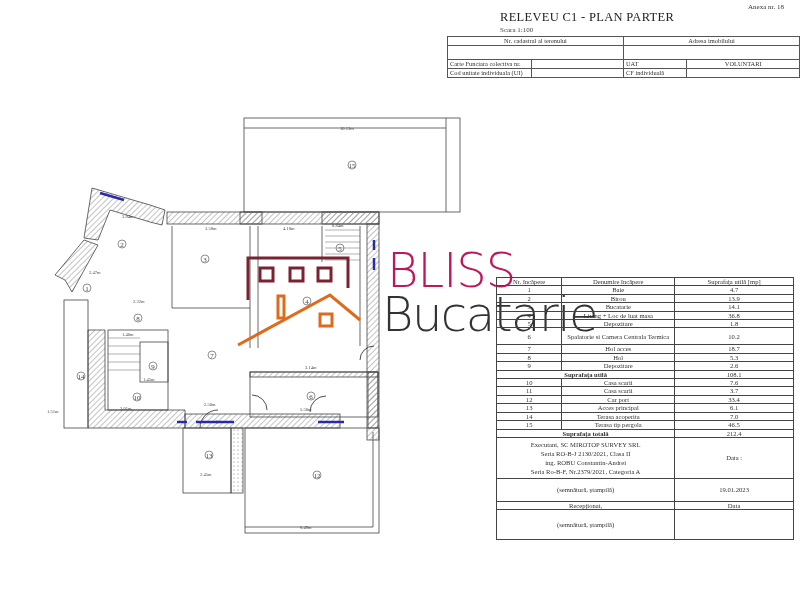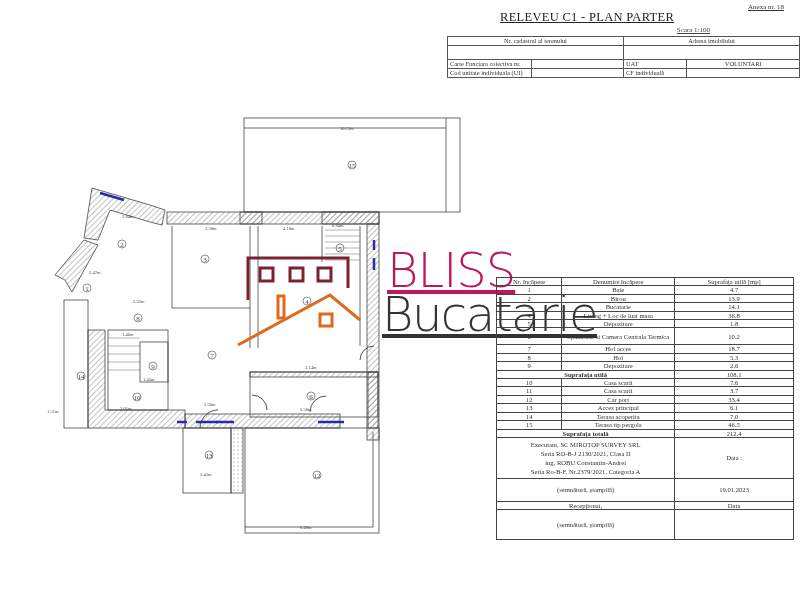--- a/index.html
+++ b/index.html
@@ -1,20 +1,20 @@
 <!DOCTYPE html>
 <html><head>
   <meta charset="utf-8">
   <style>
     html, body { margin:0; padding:0; background:#ffffff; }
     body { width:800px; height:600px; position:relative; overflow:hidden; font-family:"Liberation Serif", serif; color:#222; }
-    .abs { position:absolute;text-decoration:underline; }
+    .abs { position:absolute; }
     .annex { left:748px; top:3px; font-size:7px; color:#333; }
     .title { left:500px; top:10px; width:210px; font-size:12.5px; letter-spacing:0.3px; color:#222; }
-    .scale { left:500px; top:26px; width:210px; text-align:right; font-size:7px; color:#444; }
+    .scale { left:500px; top:26px; width:210px; text-align:left; font-size:7px; color:#444; }
     table.hdr { position:absolute; left:447px; top:36px; width:353px; border-collapse:collapse; font-size:6.4px; color:#333; }
     table.hdr td { border:1px solid #555; padding:0 2px; height:8px; line-height:8px; }
     table.hdr tr.blank td { height:13px; }
     svg.plan { position:absolute; left:0; top:0; }
     table.rooms { position:absolute; left:496px; top:277px; width:298px; border-collapse:collapse; font-size:6.6px; color:#333; text-align:center; }
     table.rooms td { border:1px solid #444; padding:0 2px; line-height:7.4px; height:7.4px; }
     table.rooms td.b { font-weight:bold; }
     table.rooms tr.tall td { height:16px; }
     table.rooms tr.sign td { height:22px; }
     table.rooms tr.exec td { height:40px; line-height:9px; }

